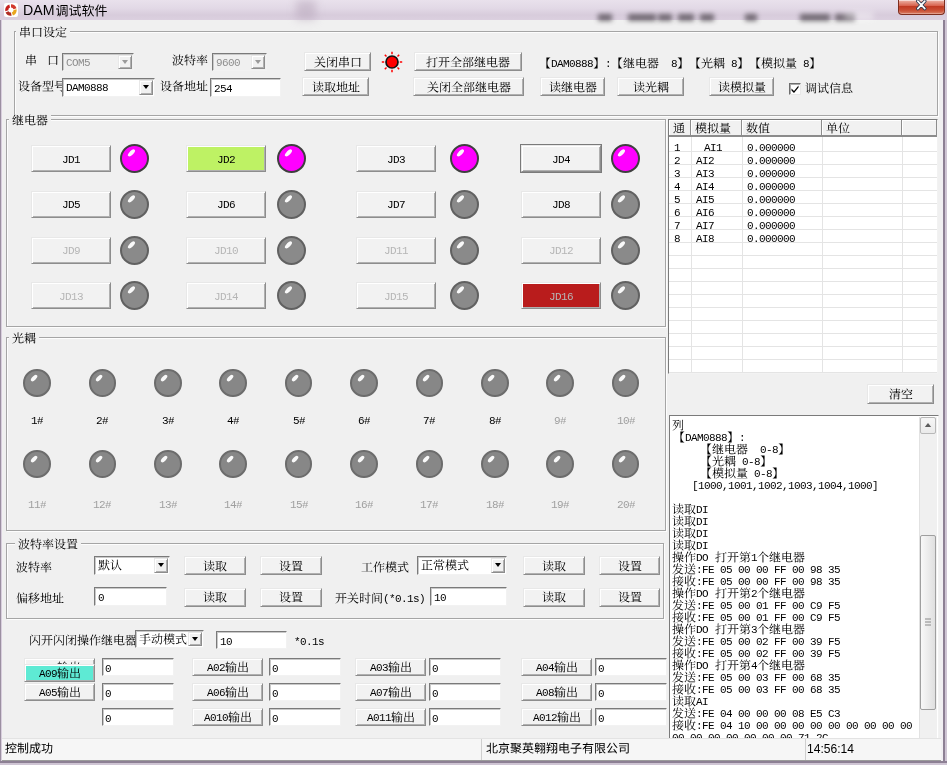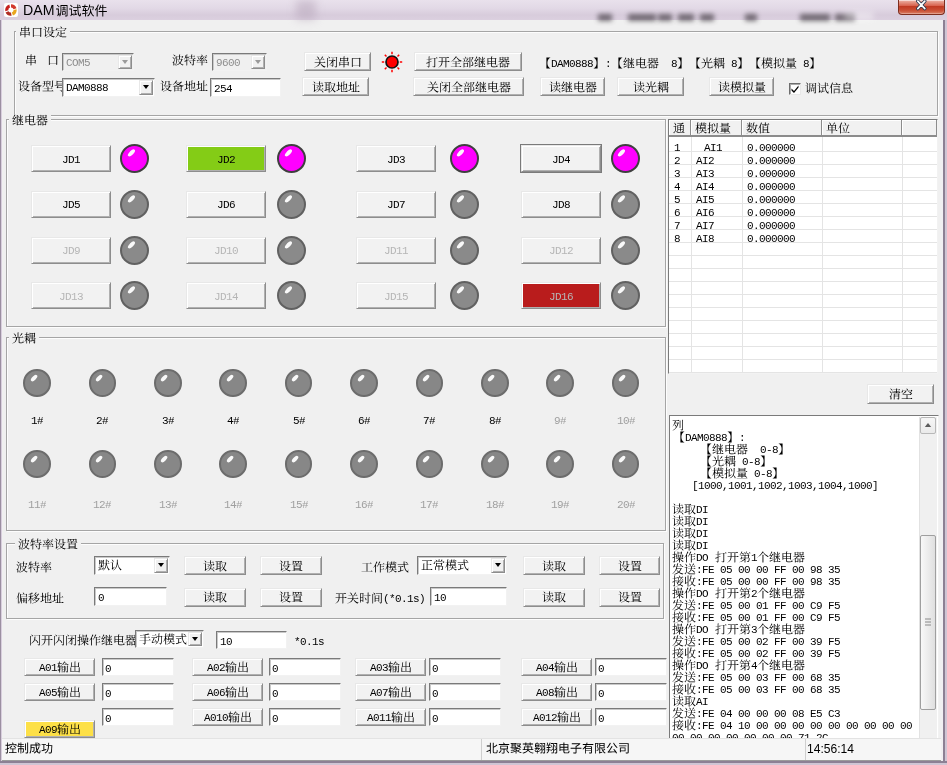--- a/index.html
+++ b/index.html
@@ -357,21 +357,21 @@
     </svg>
   </div>
 <div style="position:absolute;left:31px;top:145px;width:80px;height:27px;background:#f2f2f2;border:1px solid;border-color:#e8e8e8 #8d8d8d #8d8d8d #e8e8e8;box-shadow:inset 1px 1px 0 #ffffff, inset -1px -1px 0 #b0b0b0;display:flex;align-items:center;justify-content:center;box-sizing:border-box;">
     <svg width="18" height="12" style="display:block;fill:#000">
       <text x="0" y="10.1" xml:space="preserve" textLength="18" lengthAdjust="spacingAndGlyphs" style="font-family:'Liberation Mono';font-size:11.0px;letter-spacing:-0.6px;">JD1</text>
     </svg>
   </div>
 <div style="position:absolute;left:120px;top:144px;width:29px;height:29px;border-radius:50%;background:#ff00ff;border:2.5px solid #3f3f3f;box-sizing:border-box">
     <div style="position:absolute;left:4.64px;top:5.22px;width:8.7px;height:4.06px;background:#ffffff;border-radius:50%;transform:rotate(-45deg);opacity:.95"></div>
   </div>
-<div style="position:absolute;left:186px;top:145px;width:80px;height:27px;background:#84cc16;border:1px solid;border-color:#e8e8e8 #8d8d8d #8d8d8d #e8e8e8;box-shadow:inset 1px 1px 0 #ffffff, inset -1px -1px 0 #b0b0b0;display:flex;align-items:center;justify-content:center;box-sizing:border-box;text-decoration:underline;">
+<div style="position:absolute;left:186px;top:145px;width:80px;height:27px;background:#bef264;border:1px solid;border-color:#e8e8e8 #8d8d8d #8d8d8d #e8e8e8;box-shadow:inset 1px 1px 0 #ffffff, inset -1px -1px 0 #b0b0b0;display:flex;align-items:center;justify-content:center;box-sizing:border-box;text-decoration:underline;">
     <svg width="18" height="12" style="display:block;fill:#000">
       <text x="0" y="10.1" xml:space="preserve" textLength="18" lengthAdjust="spacingAndGlyphs" style="font-family:'Liberation Mono';font-size:11.0px;letter-spacing:-0.6px;">JD2</text>
     </svg>
   </div>
 <div style="position:absolute;left:277px;top:144px;width:29px;height:29px;border-radius:50%;background:#ff00ff;border:2.5px solid #3f3f3f;box-sizing:border-box">
     <div style="position:absolute;left:4.64px;top:5.22px;width:8.7px;height:4.06px;background:#ffffff;border-radius:50%;transform:rotate(-45deg);opacity:.95"></div>
   </div>
 <div style="position:absolute;left:356px;top:145px;width:80px;height:27px;background:#f2f2f2;border:1px solid;border-color:#e8e8e8 #8d8d8d #8d8d8d #e8e8e8;box-shadow:inset 1px 1px 0 #ffffff, inset -1px -1px 0 #b0b0b0;display:flex;align-items:center;justify-content:center;box-sizing:border-box;">
     <svg width="18" height="12" style="display:block;fill:#000">
       <text x="0" y="10.1" xml:space="preserve" textLength="18" lengthAdjust="spacingAndGlyphs" style="font-family:'Liberation Mono';font-size:11.0px;letter-spacing:-0.6px;">JD3</text>
@@ -905,21 +905,21 @@
       <use href="#s51fa" x="30"></use>
     </svg>
   </div>
 <div style="position:absolute;left:595px;top:683px;width:72px;height:18px;background:#fff;border:1px solid;border-color:#7a7a7a #f2f2f2 #f2f2f2 #7a7a7a;box-sizing:border-box;box-shadow:inset 1px 1px 0 #c9c9c9;">
     <div style="position:absolute;left:2px;top:3px">
       <svg width="6" height="12" style="display:block;fill:#000">
         <text x="0" y="10.1" xml:space="preserve" textLength="6" lengthAdjust="spacingAndGlyphs" style="font-family:'Liberation Mono';font-size:11.0px;letter-spacing:-0.6px;">0</text>
       </svg>
     </div>
   </div>
-<div style="position:absolute;left:24px;top:720px;width:71px;height:18px;background:#fde047;border:1px solid;border-color:#e8e8e8 #8d8d8d #8d8d8d #e8e8e8;box-shadow:inset 1px 1px 0 #ffffff, inset -1px -1px 0 #b0b0b0;display:flex;align-items:center;justify-content:center;box-sizing:border-box;">
+<div style="position:absolute;left:24px;top:664px;width:71px;height:18px;background:#5eead4;border:1px solid;border-color:#e8e8e8 #8d8d8d #8d8d8d #e8e8e8;box-shadow:inset 1px 1px 0 #ffffff, inset -1px -1px 0 #b0b0b0;display:flex;align-items:center;justify-content:center;box-sizing:border-box;">
     <svg width="42" height="12" style="display:block;fill:#000">
       <text x="0" y="10.1" xml:space="preserve" textLength="18" lengthAdjust="spacingAndGlyphs" style="font-family:'Liberation Mono';font-size:11.0px;letter-spacing:-0.6px;">A09</text>
       <use href="#s8f93" x="18"></use>
       <use href="#s51fa" x="30"></use>
     </svg>
   </div>
 <div style="position:absolute;left:102px;top:708px;width:72px;height:18px;background:#fff;border:1px solid;border-color:#7a7a7a #f2f2f2 #f2f2f2 #7a7a7a;box-sizing:border-box;box-shadow:inset 1px 1px 0 #c9c9c9;">
     <div style="position:absolute;left:2px;top:3px">
       <svg width="6" height="12" style="display:block;fill:#000">
         <text x="0" y="10.1" xml:space="preserve" textLength="6" lengthAdjust="spacingAndGlyphs" style="font-family:'Liberation Mono';font-size:11.0px;letter-spacing:-0.6px;">0</text>

